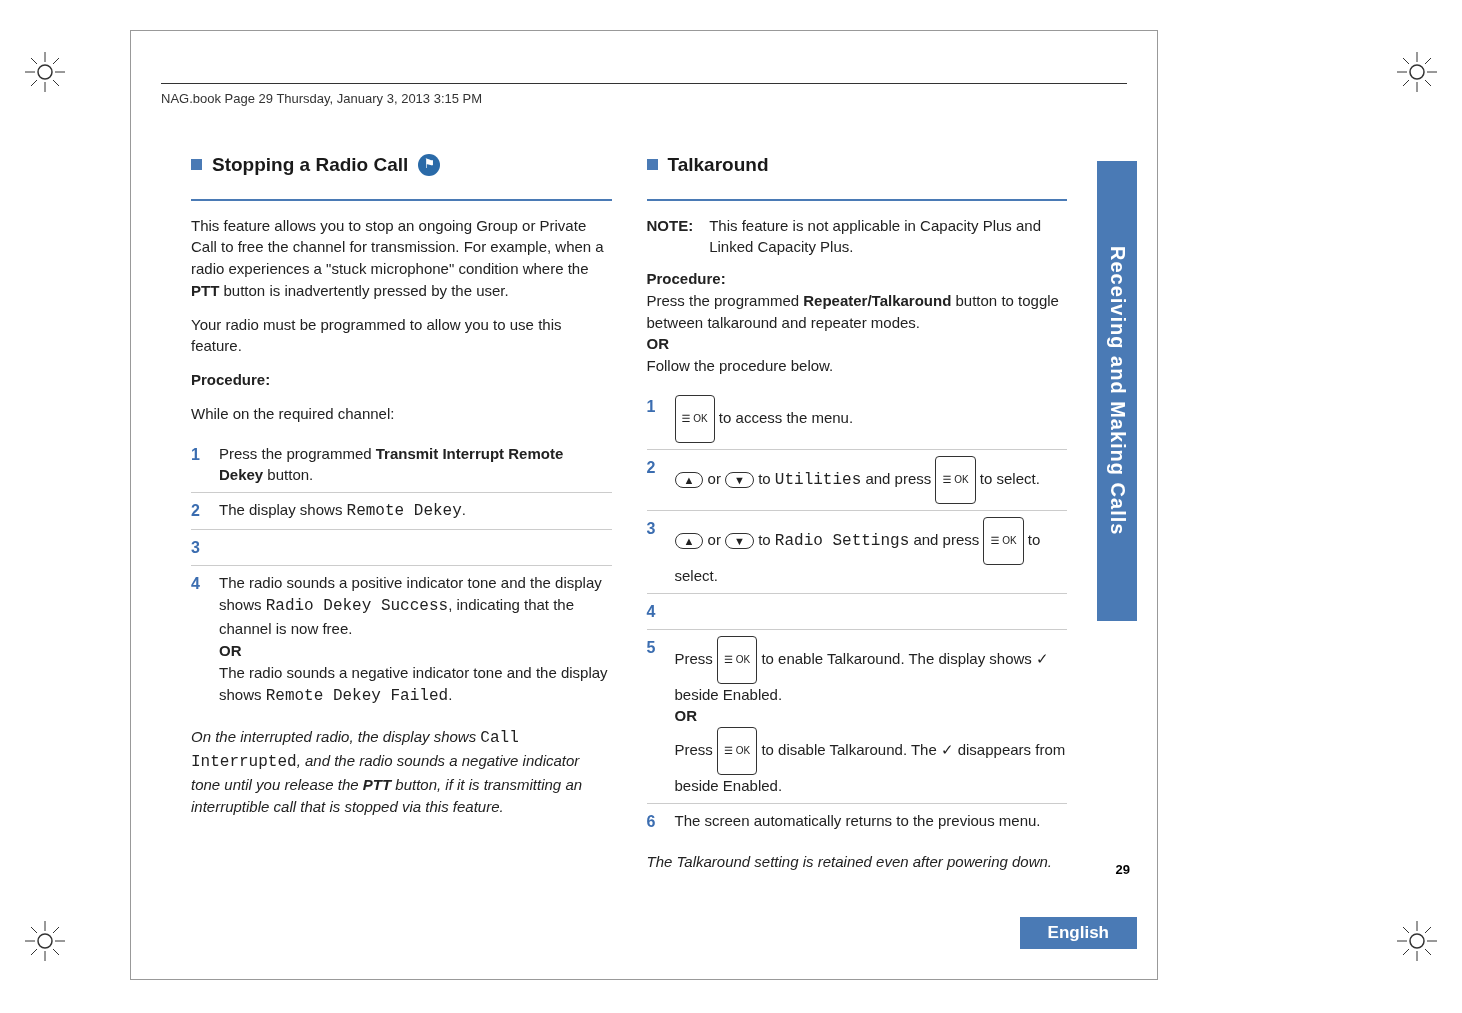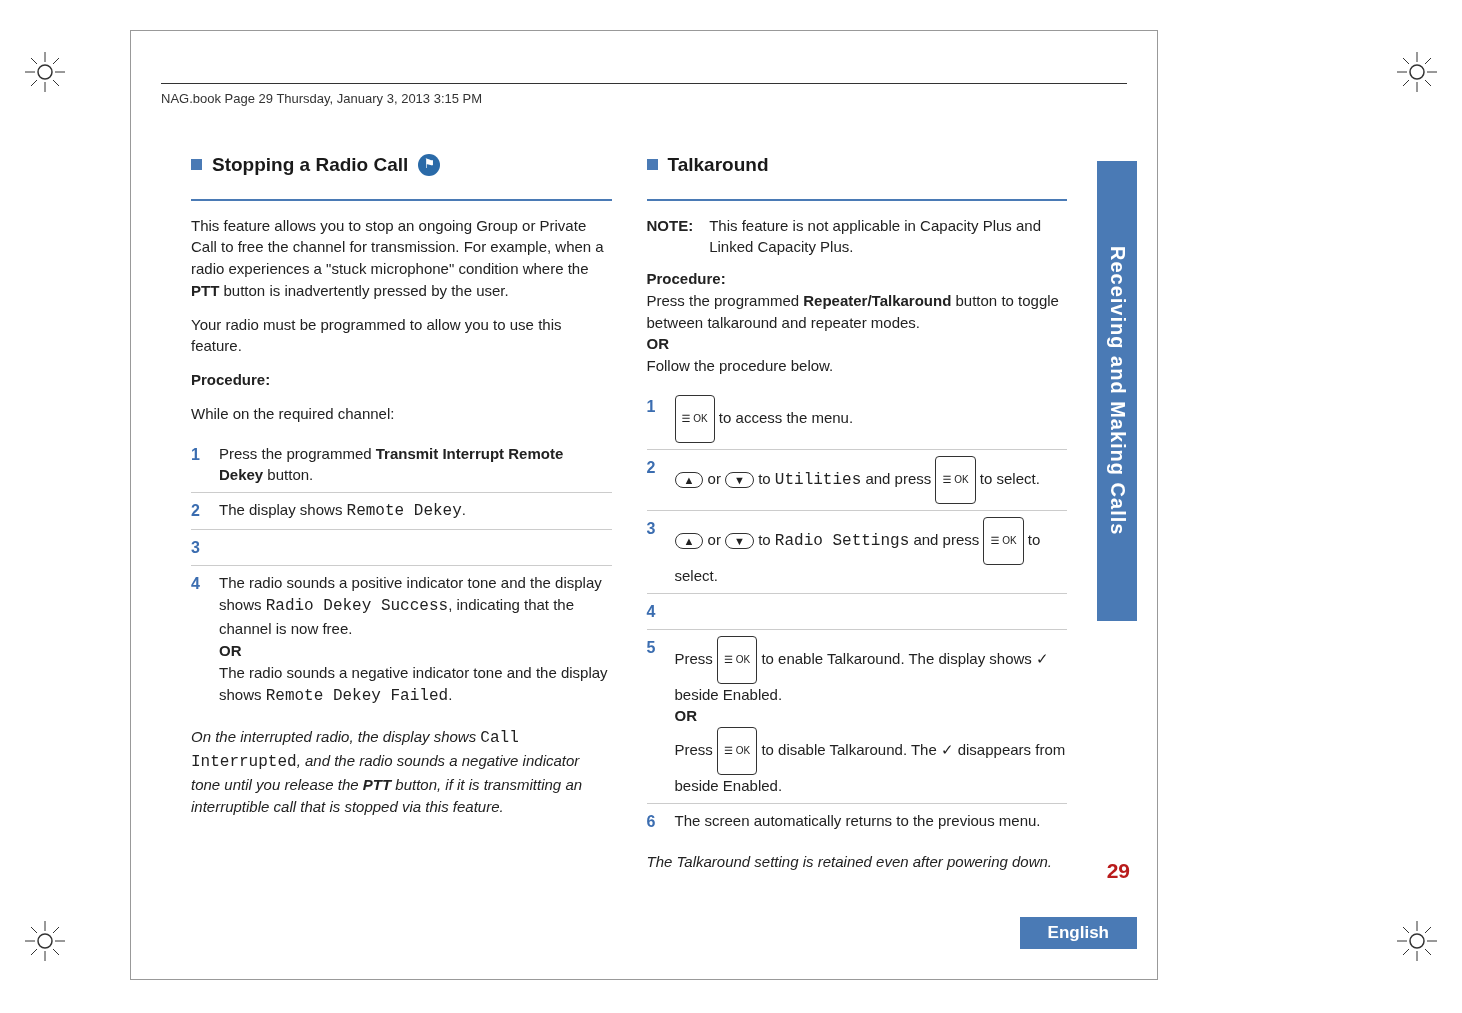--- a/index.html
+++ b/index.html
@@ -130,24 +130,24 @@
     }
     .side-tab .txt {
       writing-mode: vertical-rl;
       font-size: 20px;
       font-weight: bold;
       letter-spacing: 1px;
     }
     .page-num {
       position: absolute;
       right: 27px;
-      bottom: 96px;
-      font-size: 21px;
-      font-weight: bold;
-      color: #b91c1c;
+      bottom: 102px;
+      font-size: 13px;
+      font-weight: bold;
+      color: #000000;
     }
     .lang-tab {
       position: absolute;
       right: 20px;
       bottom: 30px;
       background: #4a7ab5;
       color: #fff;
       padding: 6px 28px;
       font-weight: bold;
       font-size: 17px;

